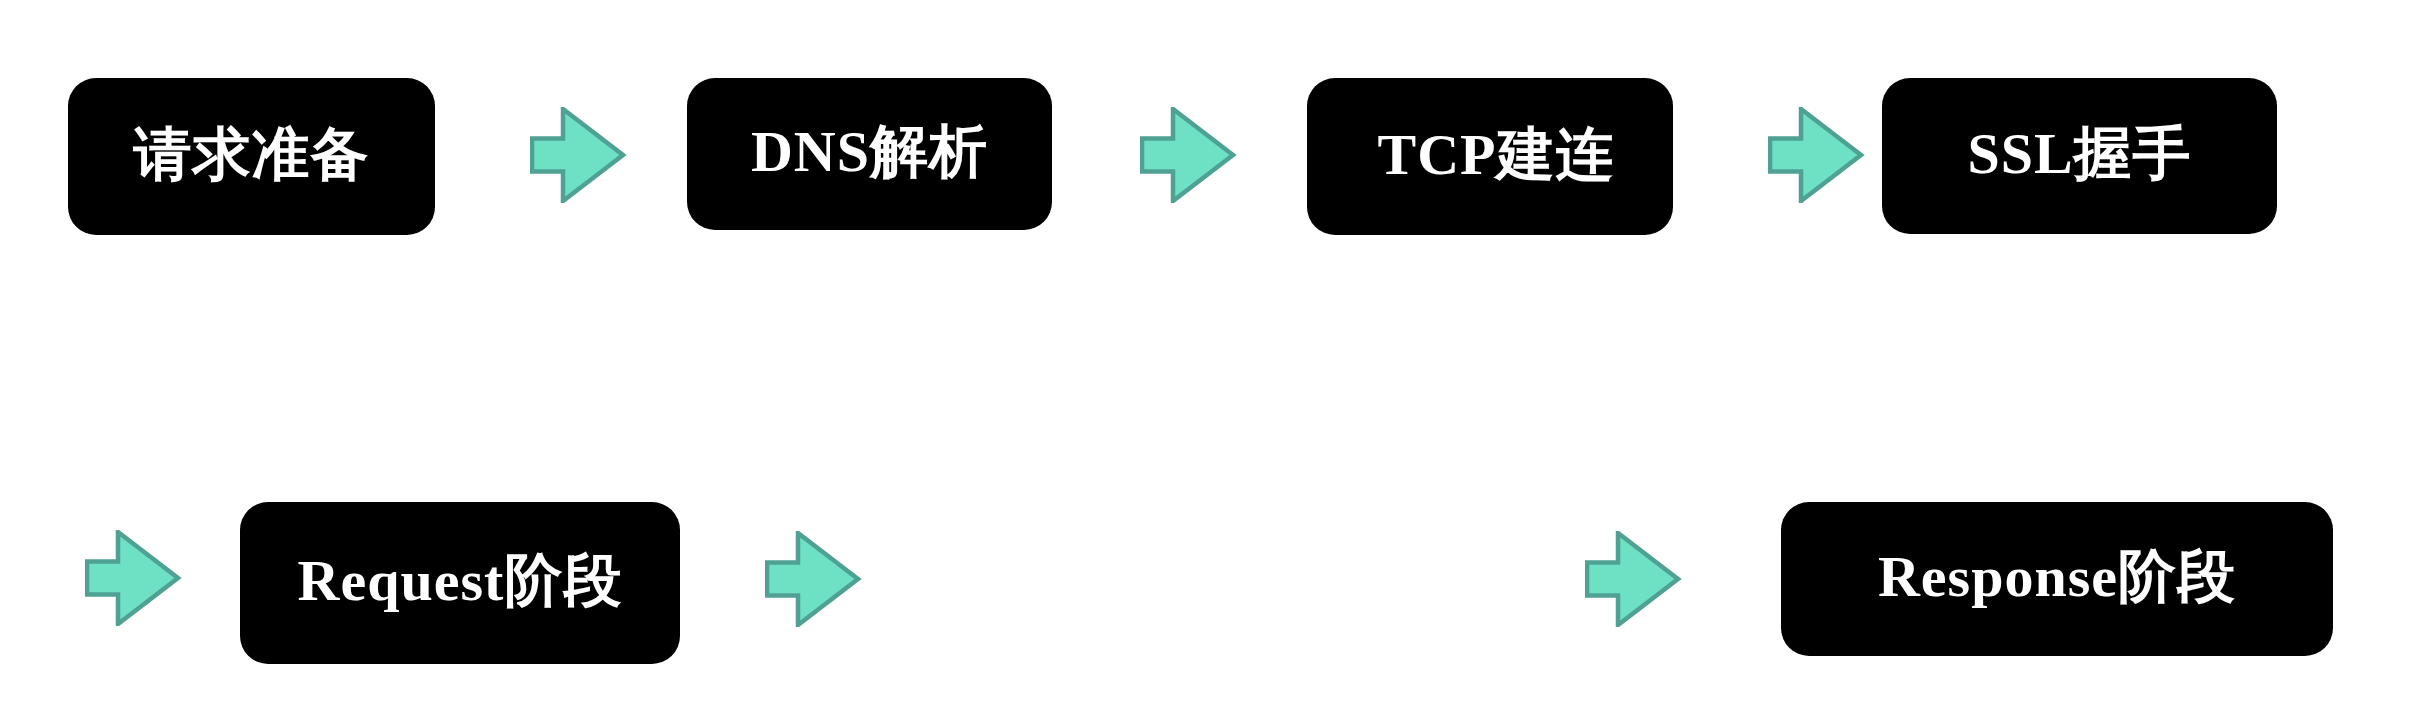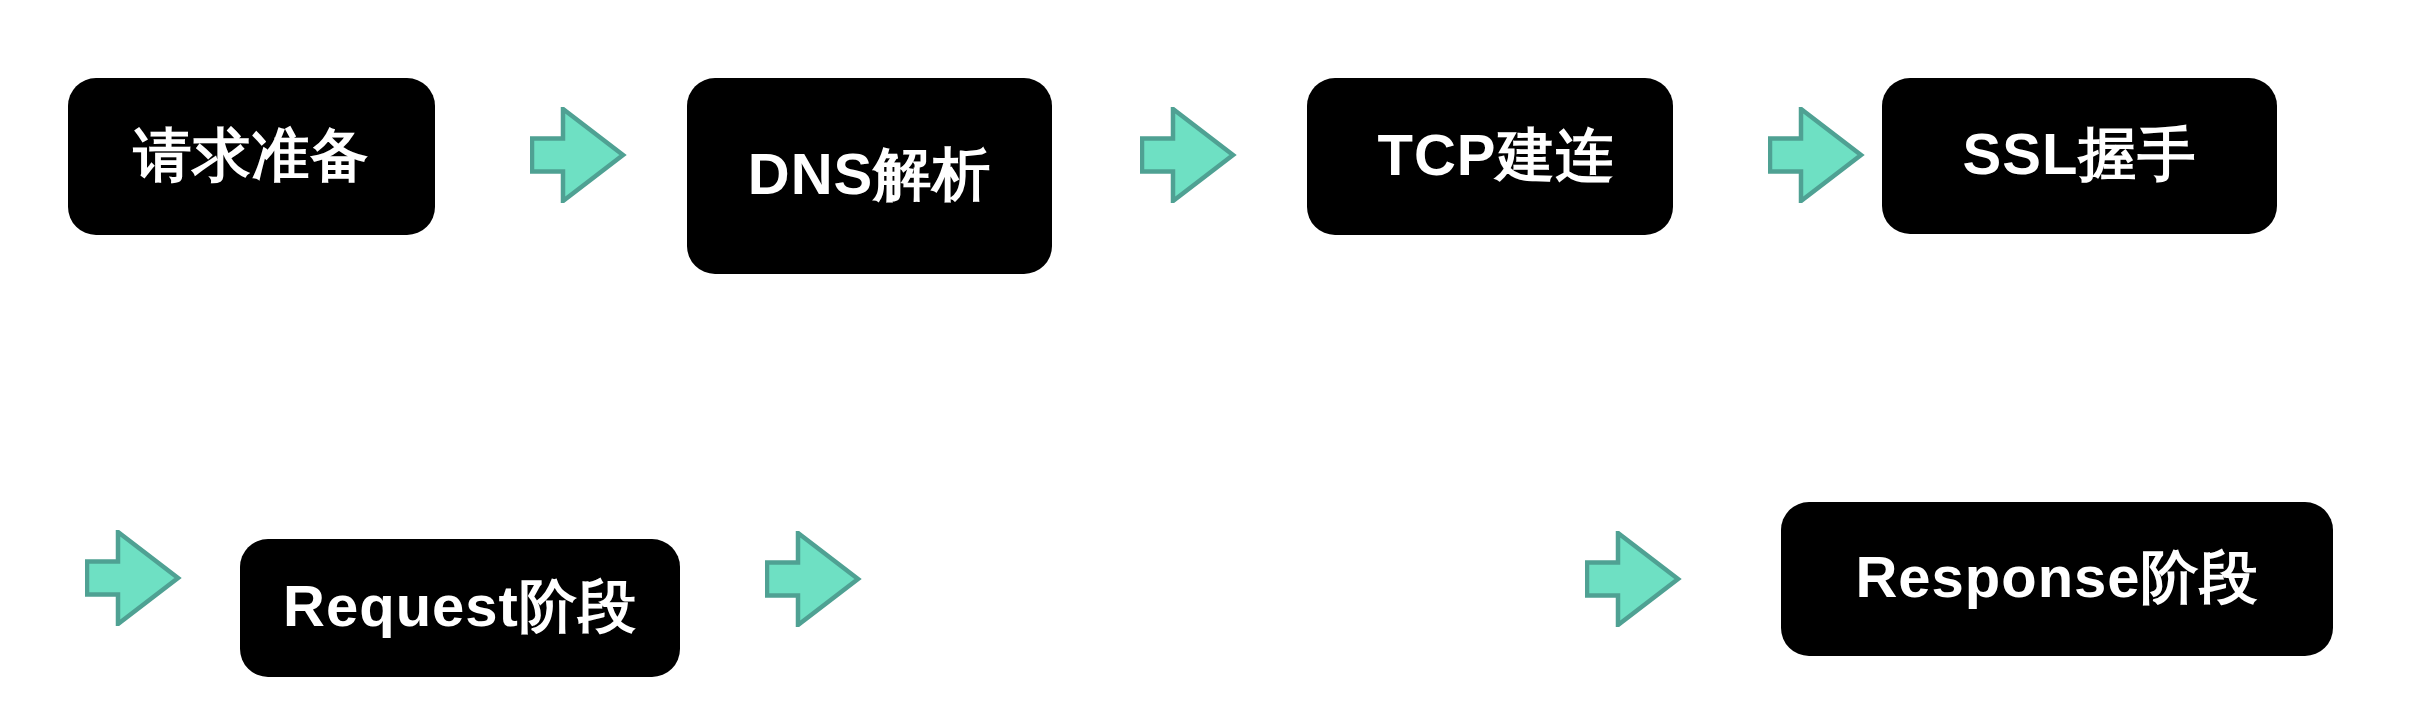--- a/index.html
+++ b/index.html
@@ -6,21 +6,21 @@
     margin: 0;
     padding: 0;
     background: #ffffff;
   }
   .canvas {
     position: relative;
     width: 2414px;
     height: 728px;
     background: #ffffff;
     overflow: hidden;
-    font-family: Liberation Sans, sans-serif;
+    font-family: Liberation Serif, serif;
     text-align: center;
   }
   .node {
     position: absolute;
     background: #000000;
     color: #ffffff;
     border-radius: 28px;
     display: flex;
     align-items: center;
     justify-content: center;
@@ -39,24 +39,24 @@
     position: absolute;
     display: block;
   }
   .arrow polygon {
     stroke-width: 4.5;
     stroke-linejoin: miter;
   }
 
   
   .n1 { left:   68px; top:  78px; width: 367px; height: 157px; }
-  .n2 { left:  687px; top:  78px; width: 365px; height: 196px; }
+  .n2 { left:  687px; top:  78px; width: 365px; height: 152px; }
   .n3 { left: 1307px; top:  78px; width: 366px; height: 157px; padding-left: 12px; }
   .n4 { left: 1882px; top:  78px; width: 395px; height: 156px; }
-  .n5 { left:  240px; top: 502px; width: 440px; height: 138px; margin-top: 37px; }
+  .n5 { left:  240px; top: 502px; width: 440px; height: 162px; }
   .n6 { left:  947px; top: 502px; width: 551px; height: 154px; }
   .n7 { left: 1768px; top: 502px; width: 552px; height: 154px; margin-left: 13px; }
 
   .a1 { left:  530px; top: 107px; }
   .a2 { left: 1140px; top: 107px; }
   .a3 { left: 1768px; top: 107px; }
   .a4 { left:   85px; top: 530px; }
   .a5 { left:  765px; top: 531px; }
   .a6 { left: 1585px; top: 531px; }
 </style>

